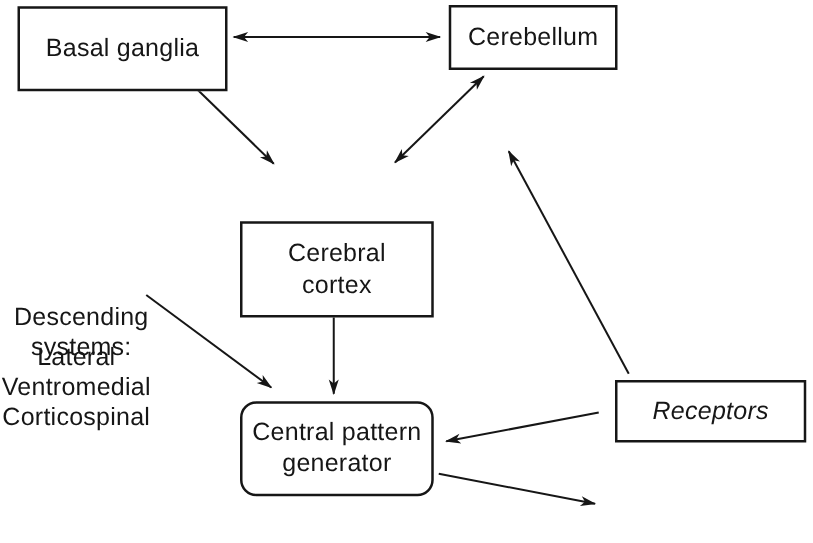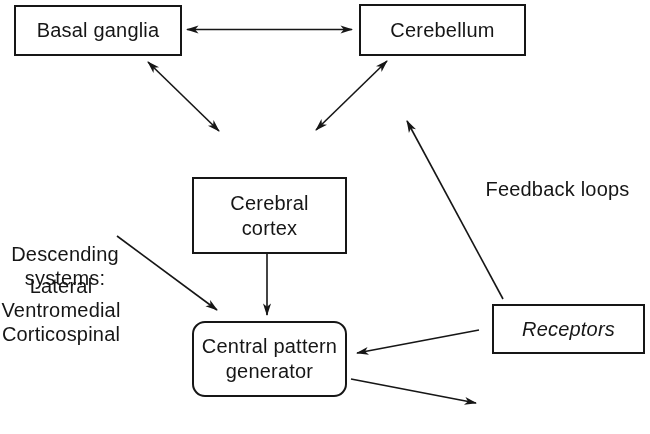--- a/index.html
+++ b/index.html
@@ -35,22 +35,22 @@
   }
   .annot {
     position: absolute;
     font-size: 20px;
     line-height: 24px;
     white-space: pre-line;
     text-align: center;
     letter-spacing: 0.2px;
   }
 
-  #n-basal-ganglia   { left: 14px;  top: 5px;   width: 168px; height: 51px; }
-  #n-cerebellum      { left: 359px; top: 4px;   width: 167px; height: 52px; }
+  #n-basal-ganglia   { left: 14px;  top: 5px;   width: 168px; height: 68px; }
+  #n-cerebellum      { left: 359px; top: 4px;   width: 135px; height: 52px; }
   #n-cerebral-cortex { left: 192px; top: 141px; width: 155px; height: 77px; margin-top: 36px; }
   #n-cpg             { left: 192px; top: 321px; width: 155px; height: 76px; border-radius: 13px; }
   #n-receptors       { left: 492px; top: 304px; width: 153px; height: 50px; font-style: italic; }
   #n-muscles         { left: 480px; top: 379px; width: 167px; height: 51px; }
 
   #a-feedback          { left: 470px; top: 177px; width: 175px; }
   #a-descending-title  { left: 2px;   top: 215px; width: 126px; margin-top: 27px; }
   #a-descending-items  { left: 0px;   top: 274px; width: 122px; }
 </style>
 </head>
@@ -90,21 +90,20 @@
   <div class="node" id="n-cpg">
     <span class="node-label">Central pattern
 generator</span>
   </div>
 
   <div class="node" id="n-receptors">
     <span class="node-label">Receptors</span>
   </div>
 
 
-  <div class="annot" id="a-feedback">Feedback loops</div>
 
   <div class="annot" id="a-descending-title">Descending
 systems:</div>
 
   <div class="annot" id="a-descending-items">Lateral
 Ventromedial
 Corticospinal</div>
 
 </div>
 

